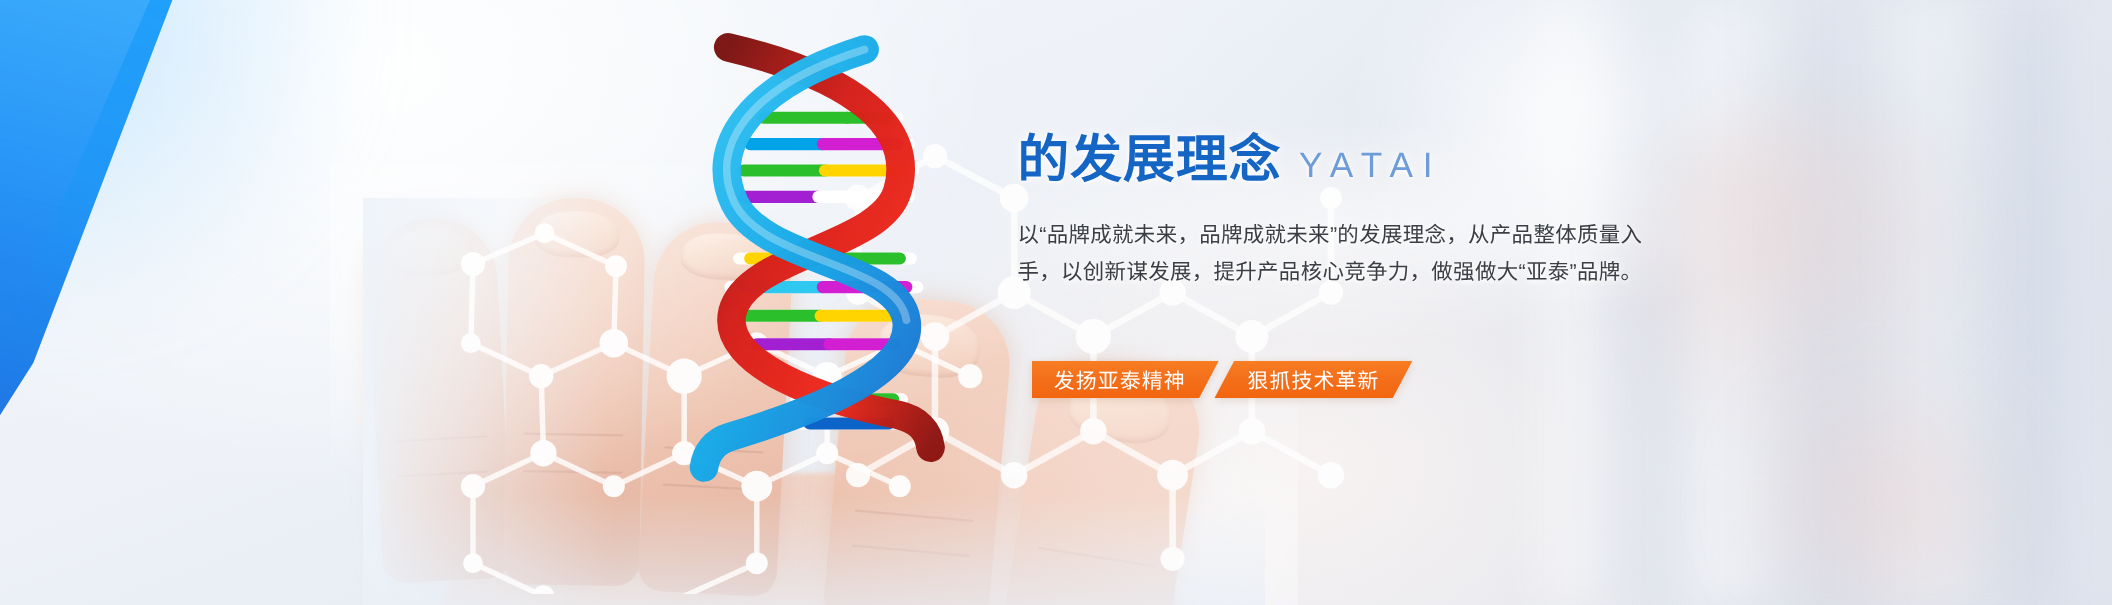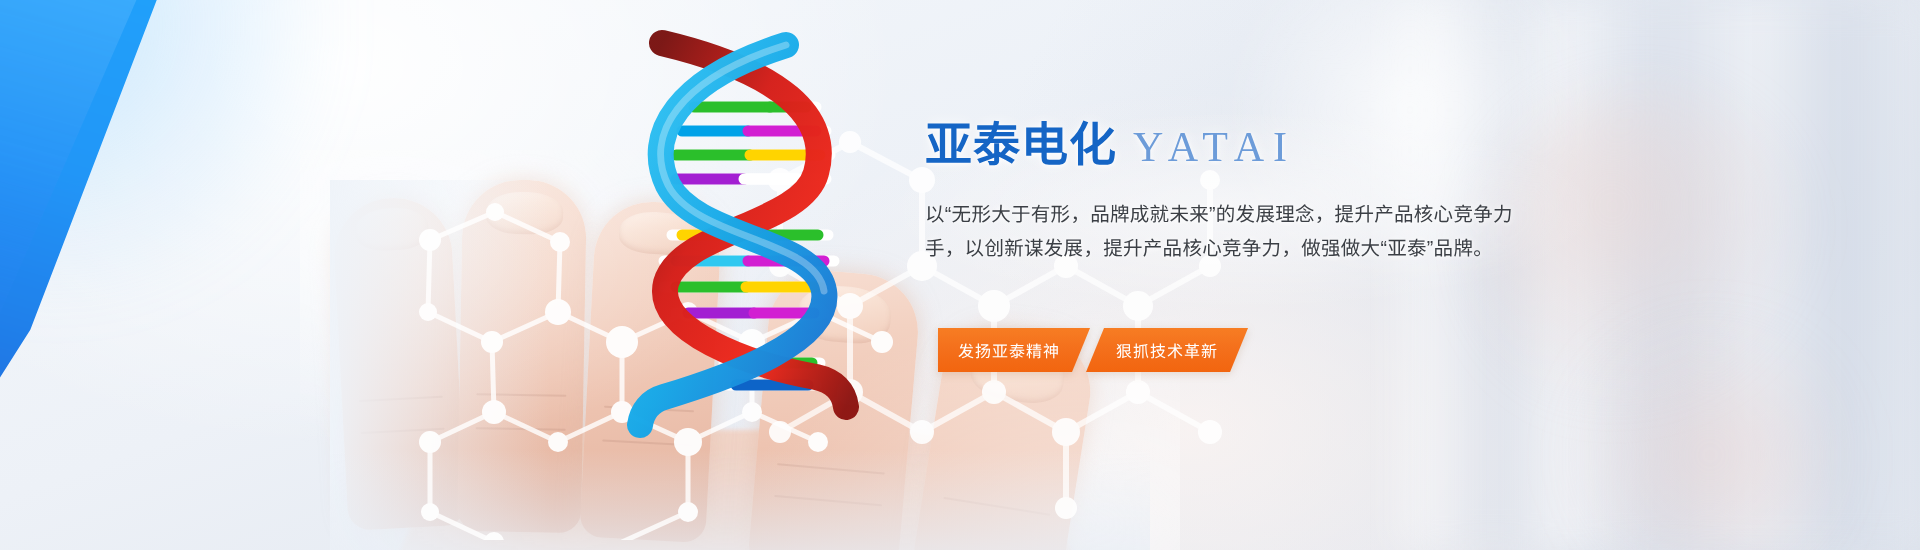--- a/index.html
+++ b/index.html
@@ -148,21 +148,21 @@
 
   .title{
     font-size:47px;
     line-height:1.05;
     font-weight:700;
     letter-spacing:1px;
     white-space:nowrap;
     text-shadow:0 1px 5px rgba(255,255,255,.95), 0 0 14px rgba(255,255,255,.8);
   }
   .title .cn{ color:#1565c5; }
-  .title .en{ color:#6d9cd9; font-weight:400; letter-spacing:9px; margin-left:16px; font-size:42px;font-family:Liberation Serif, serif; }
+  .title .en{ color:#6d9cd9; font-weight:400; letter-spacing:9px; margin-left:16px; font-size:32px; }
 
   .desc{
     margin-top:28px;
     font-size:19.5px;
     line-height:34px;
     color:#3b3f45;
     width:640px;
     letter-spacing:.3px;
     text-shadow:0 1px 4px rgba(255,255,255,.95), 0 0 10px rgba(255,255,255,.85);
   }
@@ -170,26 +170,26 @@
   
   .tags{
     position:absolute; left:938px; top:328px;
     height:42px;
     display:flex;
     align-items:stretch;
     filter:drop-shadow(0 2px 4px rgba(150,90,40,.18));
   }
   .tag{
     position:relative;
-    height:44px;
+    height:34px;
     display:flex; align-items:center; justify-content:center;
     padding:0 22px;
     background:linear-gradient(180deg,#f77d23 0%,#f4701c 45%,#f2650f 100%);
     color:#ffffff;
-    font-size:16px;
+    font-size:19px;
     letter-spacing:1px;
     white-space:nowrap;
   }
   .tag:first-child{ clip-path:polygon(0 0, 100% 0, calc(100% - 18px) 100%, 0 100%); padding-left:20px; padding-right:30px; }
   .tag:nth-child(2){ clip-path:polygon(18px 0, 100% 0, calc(100% - 18px) 100%, 0 100%); margin-left:-4px; padding-left:30px; padding-right:30px;}
   .tag:nth-child(3){ clip-path:polygon(18px 0, 100% 0, calc(100% - 22px) 100%, 0 100%); margin-left:-4px; padding-left:30px; padding-right:36px;}
 </style>
 </head>
 <body>
 
@@ -375,24 +375,24 @@
     <path d="M166 20 C 58 54, 24 110, 48 160
              C 76 214, 196 214, 204 266" fill="none" stroke="rgba(255,255,255,.3)" stroke-width="7" stroke-linecap="round"></path>
   </svg>
 
   <div style="position:absolute;left:880px;top:110px;width:720px;height:200px;
               background:radial-gradient(closest-side,rgba(255,255,255,.55),rgba(255,255,255,0));
               pointer-events:none;"></div>
 
   <div class="content">
     <div class="title">
-      <span class="cn">亚泰电化</span><span class="en">YATAI</span>
+      <span class="cn">的发展理念</span><span class="en">YATAI</span>
     </div>
     <div class="desc">
-      <div>以“无形大于有形，品牌成就未来”的发展理念，提升产品核心竞争力</div>
+      <div>以“品牌成就未来，品牌成就未来”的发展理念，从产品整体质量入</div>
       <div>手，以创新谋发展，提升产品核心竞争力，做强做大“亚泰”品牌。</div>
     </div>
   </div>
 
   <div class="tags">
     <div class="tag">发扬亚泰精神</div>
     <div class="tag">狠抓技术革新</div>
   </div>
 
 </div>

